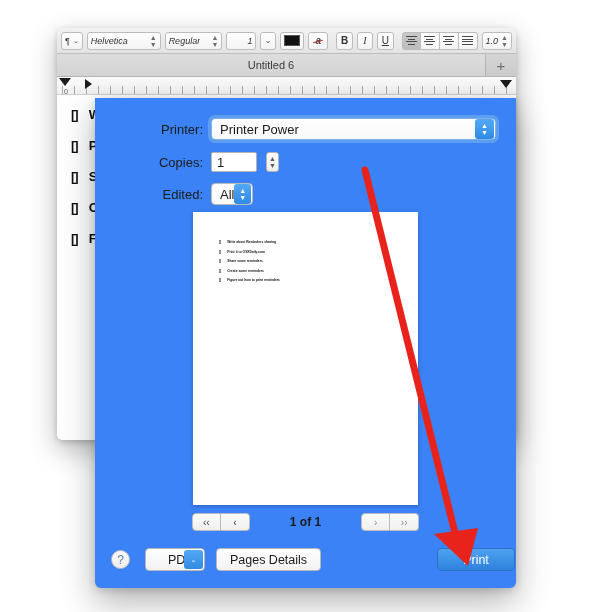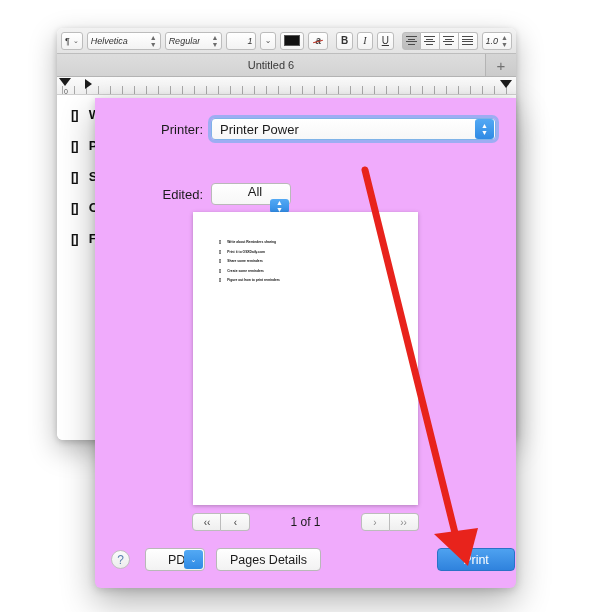--- a/index.html
+++ b/index.html
@@ -230,21 +230,21 @@
   }
   .doc-line .box { letter-spacing: -1px; }
 
   
   #print-sheet {
     position: absolute;
     left: 95px;
     top: 98px;
     width: 421px;
     height: 490px;
-    background: #f0abfc;
+    background: #3b82f6;
     border-radius: 0 0 6px 6px;
     box-shadow: 0 14px 34px rgba(0,0,0,0.30), 0 2px 8px rgba(0,0,0,0.16);
     overflow: hidden;
   }
   .row {
     display: flex;
     align-items: center;
     position: absolute;
   }
   .row-label {
@@ -314,21 +314,21 @@
     flex-direction: column;
     align-items: center;
     justify-content: center;
     color: #5d5d5d;
     font-size: 7px;
     line-height: 7px;
     box-sizing: border-box;
   }
 
   .pages-row { left: 36px; top: 85px; }
-  #pages-popup { width: 80px; flex-direction: column; }
+  #pages-popup { width: 42px; }
 
   
   #preview-paper {
     position: absolute;
     left: 98px;
     top: 114px;
     width: 225px;
     height: 293px;
     background: #ffffff;
     box-shadow: 0 1px 4px rgba(0,0,0,0.26);
@@ -362,21 +362,21 @@
     border: 1px solid #bcbcbc;
     border-left-width: 0;
     box-sizing: border-box;
     display: flex; align-items: center; justify-content: center;
     font-size: 10px;
     color: #8d8d8d;
   }
   .seg:first-child { border-left-width: 1px; border-radius: 4px 0 0 4px; }
   .seg:last-child { border-radius: 0 4px 4px 0; }
   .seg.enabled { color: #3a3a3a; }
-  .page-count { font-size: 12px; font-weight: normal; color: #1b1b1b; }
+  .page-count { font-size: 12px; font-weight: bold; color: #1b1b1b; }
 
   
   #sheet-buttons {
     position: absolute;
     left: 0; right: 0;
     bottom: 16px;
     height: 24px;
     padding: 0 18px;
     box-sizing: border-box;
   }
@@ -565,20 +565,30 @@
     <div class="row-label">Printer:</div>
     <div class="popup focused" id="printer-popup">
       <span>Printer Power</span>
       <span class="popup-arrows">
         <span>▲</span>
         <span>▼</span>
       </span>
     </div>
   </div>
 
+  <div class="row copies-row">
+    <div class="row-label">Copies:</div>
+    <div class="text-field">
+      <span>1</span>
+    </div>
+    <div class="stepper">
+      <span>▲</span>
+      <span>▼</span>
+    </div>
+  </div>
 
   <div class="row pages-row">
     <div class="row-label">Edited:</div>
     <div class="popup" id="pages-popup">
       <span>All</span>
       <span class="popup-arrows">
         <span>▲</span>
         <span>▼</span>
       </span>
     </div>

